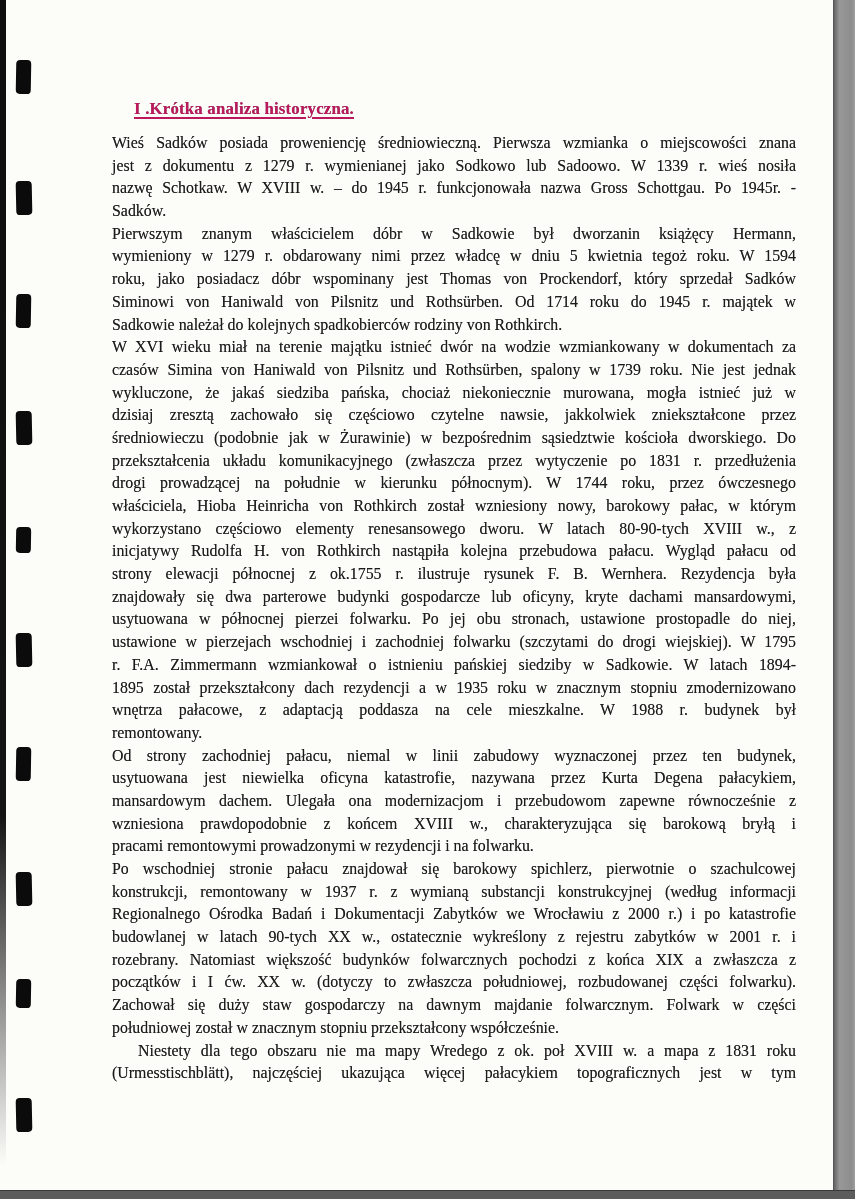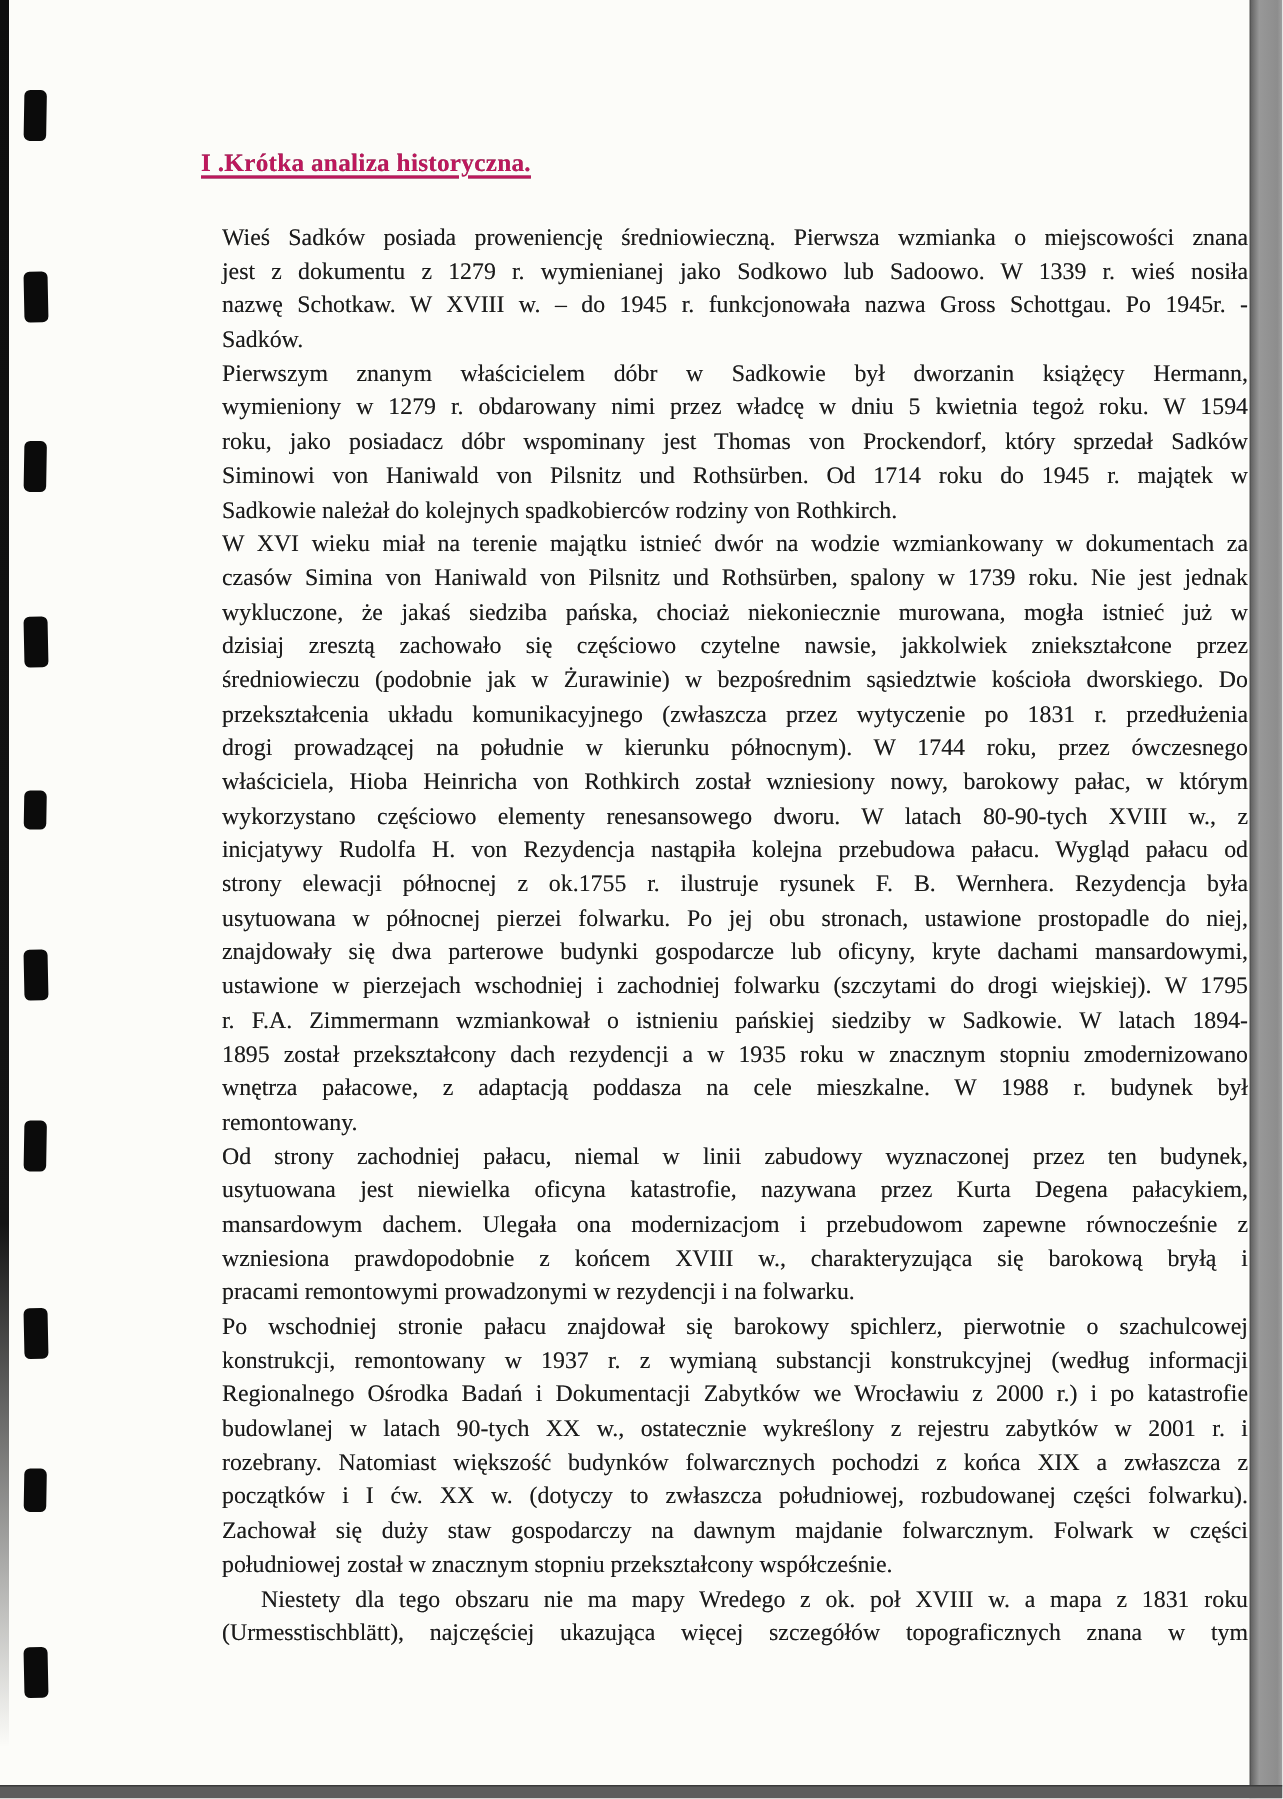--- a/index.html
+++ b/index.html
@@ -39,24 +39,23 @@
     position:absolute;left:134px;top:99px;width:560px;
     font-size:16.8px;font-weight:bold;
     text-decoration:underline;
     text-decoration-thickness:1.6px;
     text-underline-offset:3px;
     letter-spacing:0.2px;
     color:#be185d;
     text-shadow:0 0 0.4px rgba(0,0,0,0.55);
   }
   .textblock{
-    position:absolute;left:112px;top:148px;width:684px;
+    position:absolute;left:112px;top:132px;width:684px;
     font-size:15.9px;
     text-shadow:0 0 0.4px rgba(0,0,0,0.5);
-    margin-left:36px;
   }
   .para{margin:0;padding:0;}
   .line{
     height:22.7px;line-height:22.7px;
     text-align:justify;
     text-align-last:justify;
     white-space:nowrap; 
   }
   .line.no-just{text-align-last:left;}
   .line.indent{text-indent:26px;font-family:Liberation Serif, serif;}
@@ -100,24 +99,24 @@
       <div class="para">
         <div class="line">W XVI wieku miał na terenie majątku istnieć dwór na wodzie wzmiankowany w dokumentach za</div>
         <div class="line">czasów Simina von Haniwald von Pilsnitz und Rothsürben, spalony w 1739 roku. Nie jest jednak</div>
         <div class="line">wykluczone, że jakaś siedziba pańska, chociaż niekoniecznie murowana, mogła istnieć już w</div>
         <div class="line">dzisiaj zresztą zachowało się częściowo czytelne nawsie, jakkolwiek zniekształcone przez</div>
         <div class="line">średniowieczu (podobnie jak w Żurawinie) w bezpośrednim sąsiedztwie kościoła dworskiego. Do</div>
         <div class="line">przekształcenia układu komunikacyjnego (zwłaszcza przez wytyczenie po 1831 r. przedłużenia</div>
         <div class="line">drogi prowadzącej na południe w kierunku północnym). W 1744 roku, przez ówczesnego</div>
         <div class="line">właściciela, Hioba Heinricha von Rothkirch został wzniesiony nowy, barokowy pałac, w którym</div>
         <div class="line">wykorzystano częściowo elementy renesansowego dworu. W latach 80-90-tych XVIII w., z</div>
-        <div class="line">inicjatywy Rudolfa H. von Rezydencja nastąpiła kolejna przebudowa pałacu. Wygląd pałacu od</div>
+        <div class="line">inicjatywy Rudolfa H. von Rothkirch nastąpiła kolejna przebudowa pałacu. Wygląd pałacu od</div>
         <div class="line">strony elewacji północnej z ok.1755 r. ilustruje rysunek F. B. Wernhera. Rezydencja była</div>
+        <div class="line">znajdowały się dwa parterowe budynki gospodarcze lub oficyny, kryte dachami mansardowymi,</div>
         <div class="line">usytuowana w północnej pierzei folwarku. Po jej obu stronach, ustawione prostopadle do niej,</div>
-        <div class="line">znajdowały się dwa parterowe budynki gospodarcze lub oficyny, kryte dachami mansardowymi,</div>
         <div class="line">ustawione w pierzejach wschodniej i zachodniej folwarku (szczytami do drogi wiejskiej). W 1795</div>
         <div class="line">r. F.A. Zimmermann wzmiankował o istnieniu pańskiej siedziby w Sadkowie. W latach 1894-</div>
         <div class="line">1895 został przekształcony dach rezydencji a w 1935 roku w znacznym stopniu zmodernizowano</div>
         <div class="line">wnętrza pałacowe, z adaptacją poddasza na cele mieszkalne. W 1988 r. budynek był</div>
         <div class="line no-just">remontowany.</div>
       </div>
       <div class="para">
         <div class="line">Od strony zachodniej pałacu, niemal w linii zabudowy wyznaczonej przez ten budynek,</div>
         <div class="line">usytuowana jest niewielka oficyna katastrofie, nazywana przez Kurta Degena pałacykiem,</div>
         <div class="line">mansardowym dachem. Ulegała ona modernizacjom i przebudowom zapewne równocześnie z</div>
@@ -129,17 +128,17 @@
         <div class="line">konstrukcji, remontowany w 1937 r. z wymianą substancji konstrukcyjnej (według informacji</div>
         <div class="line">Regionalnego Ośrodka Badań i Dokumentacji Zabytków we Wrocławiu z 2000 r.) i po katastrofie</div>
         <div class="line">budowlanej w latach 90-tych XX w., ostatecznie wykreślony z rejestru zabytków w 2001 r. i</div>
         <div class="line">rozebrany. Natomiast większość budynków folwarcznych pochodzi z końca XIX a zwłaszcza z</div>
         <div class="line">początków i I ćw. XX w. (dotyczy to zwłaszcza południowej, rozbudowanej części folwarku).</div>
         <div class="line">Zachował się duży staw gospodarczy na dawnym majdanie folwarcznym. Folwark w części</div>
         <div class="line no-just">południowej został w znacznym stopniu przekształcony współcześnie.</div>
       </div>
       <div class="para">
         <div class="line indent">Niestety dla tego obszaru nie ma mapy Wredego z ok. poł XVIII w. a mapa z 1831 roku</div>
-        <div class="line">(Urmesstischblätt), najczęściej ukazująca więcej szczegółów topograficznych znana w tym</div>
+        <div class="line">(Urmesstischblätt), najczęściej ukazująca więcej pałacykiem topograficznych jest w tym</div>
       </div>
     </div>
 
 </div>
 
 </body></html>

